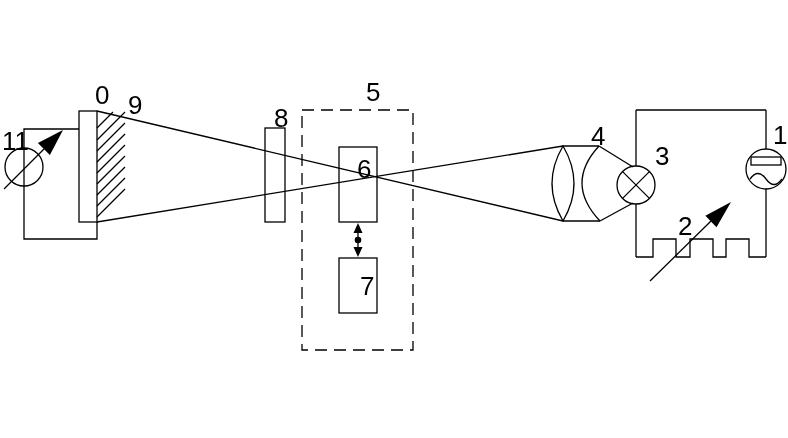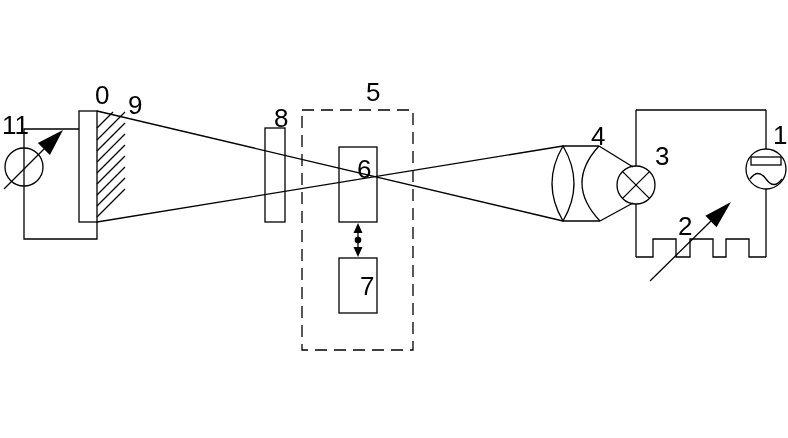--- a/index.html
+++ b/index.html
@@ -105,14 +105,14 @@
   <div class="lbl" style="left:773px;top:122px;">1</div>
   <div class="lbl" style="left:678px;top:213px;">2</div>
   <div class="lbl" style="left:655px;top:143px;">3</div>
   <div class="lbl" style="left:591px;top:123px;">4</div>
   <div class="lbl" style="left:366px;top:79px;">5</div>
   <div class="lbl" style="left:357px;top:156px;">6</div>
   <div class="lbl" style="left:360px;top:273px;">7</div>
   <div class="lbl" style="left:274px;top:105px;">8</div>
   <div class="lbl" style="left:128px;top:92px;">9</div>
   <div class="lbl" style="left:95px;top:82px;">0</div>
-  <div class="lbl" style="left:2px;top:112px;text-align:right;">11</div>
+  <div class="lbl" style="left:2px;top:128px;text-align:right;">11</div>
 </div>
 
 </body></html>

